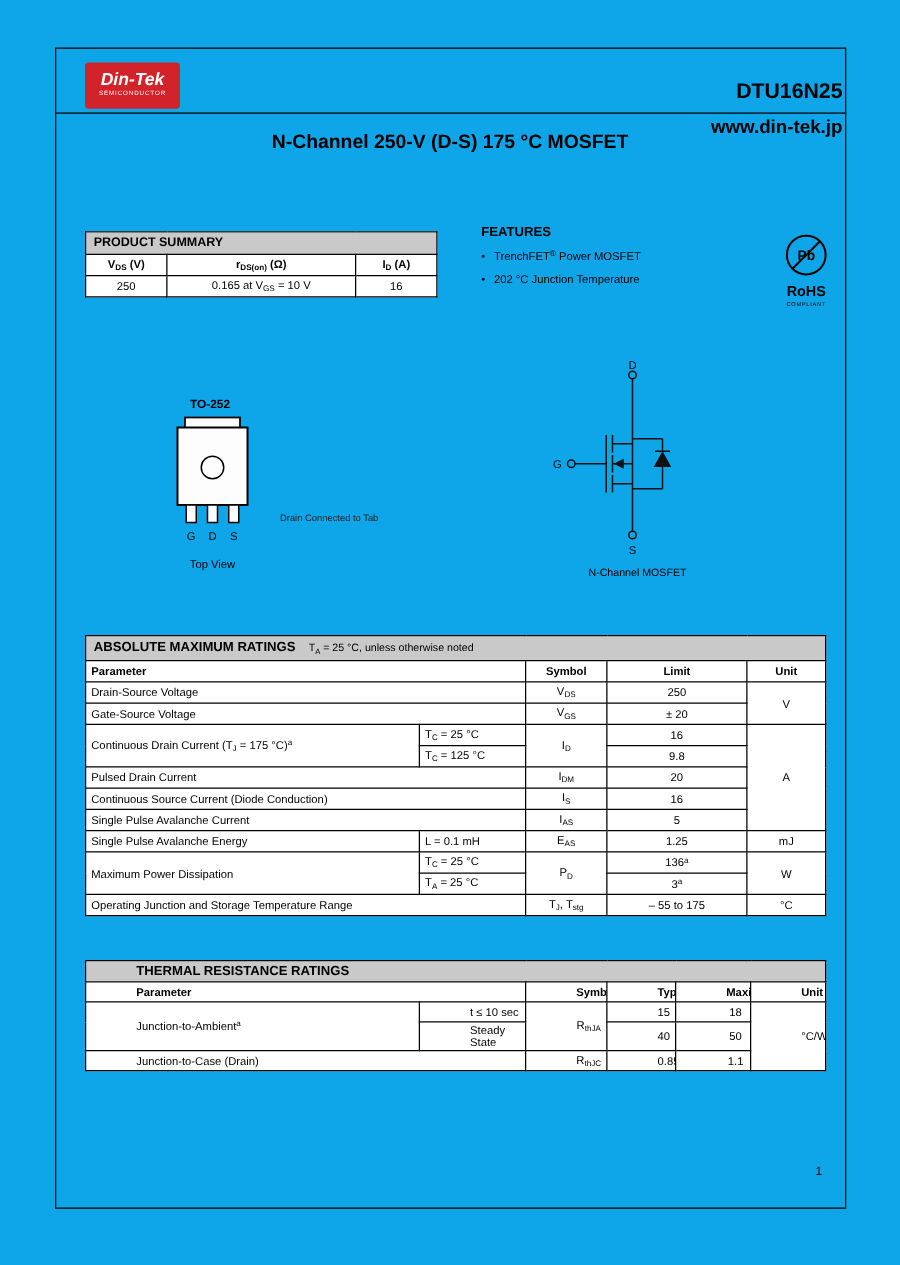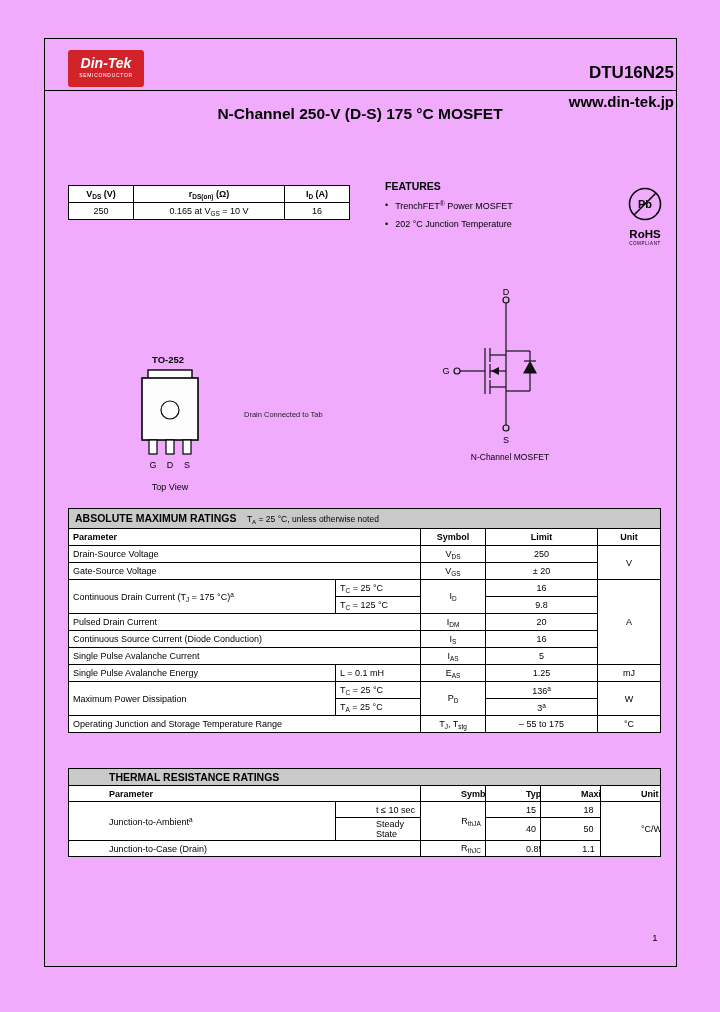--- a/index.html
+++ b/index.html
@@ -1,17 +1,17 @@
 <!DOCTYPE html>
 <html><head>
 <meta charset="utf-8">
 <style>
   * { margin:0; padding:0; box-sizing:border-box; }
   body { background:#fff; font-family:"Liberation Sans","DejaVu Sans",sans-serif; color:#000; }
-  .page { position:relative; width:720px; height:1012px; background:#f0abfc; overflow:hidden; }
+  .page { position:relative; width:720px; height:1012px; background:#0ea5e9; overflow:hidden; }
   .abs { position:absolute; }
 
   .frame { left:44px; top:38px; width:633px; height:929px; border:1px solid #000; }
   .hrule { left:44px; top:90px; width:633px; height:1px; background:#000; }
 
   .logo { left:68px; top:50px; width:76px; height:37px; background:#d3232a; color:#fff;
           border-radius:3px; text-align:center; }
   .logo-title { font-size:14px; font-weight:bold; padding-top:5px; font-style:italic; }
   .logo-sub { font-size:5px; letter-spacing:0.7px; margin-top:1px; }
 
@@ -37,24 +37,24 @@
 
   .features { left:385px; top:180px; width:235px; }
   .features-title { font-size:10.5px; font-weight:bold; }
   .feature-item { display:flex; gap:7px; font-size:9px; margin-top:8px; }
 
   .pbfree { left:627px; top:186px; }
   .rohs { left:618px; top:228px; width:54px; text-align:center; }
   .rohs-main { font-size:11.5px; font-weight:bold; }
   .rohs-sub { font-size:4.5px; letter-spacing:0.6px; margin-top:1px; }
 
-  .pkg { left:132px; top:318px; width:100px; height:145px;margin-top:36px; }
+  .pkg { left:132px; top:318px; width:100px; height:145px; }
   .pkg-label { position:absolute; left:20px; top:0; font-size:9.5px; font-weight:bold; }
   .pkg-view { position:absolute; left:6px; top:128px; width:64px; text-align:center; font-size:9px; }
-  .pkg-note { left:224px; top:410px; font-size:7.5px; color:#222;margin-left:20px; }
+  .pkg-note { left:224px; top:410px; font-size:7.5px; color:#222; }
 
   .mos { left:440px; top:288px; width:140px; text-align:center; }
   .mos-caption { font-size:8.5px; margin-top:2px; }
 
   .amr-table { left:68px; top:508px; width:592px; }
   .thr-table { left:68px; top:768px; width:592px; }
   .thr-table td, .thr-table th { height:16px;padding-left:40px; }
 
   .notes { left:68px; top:856px; font-size:8.5px; line-height:11px; }
   .pagenum { left:645px; top:932px; width:20px; text-align:center; font-size:9.5px; }
@@ -75,20 +75,23 @@
   <div class="abs website">www.din-tek.jp</div>
   <div class="abs doc-title">N-Channel 250-V (D-S) 175 °C MOSFET</div>
 
   <table class="ps-table">
     <colgroup>
         <col style="width:65px">
         <col style="width:151px">
         <col style="width:65px">
       </colgroup>
     <tbody>
+        <tr>
+          <th class="bar" colspan="3">PRODUCT SUMMARY</th>
+        </tr>
     <tr class="chead">
       <th>V<sub>DS</sub> (V)</th>
       <th>r<sub>DS(on)</sub> (Ω)</th>
       <th>I<sub>D</sub> (A)</th>
     </tr>
     <tr>
       <td>250</td>
       <td>0.165 at V<sub>GS</sub> = 10 V</td>
       <td>16</td>
     </tr>

